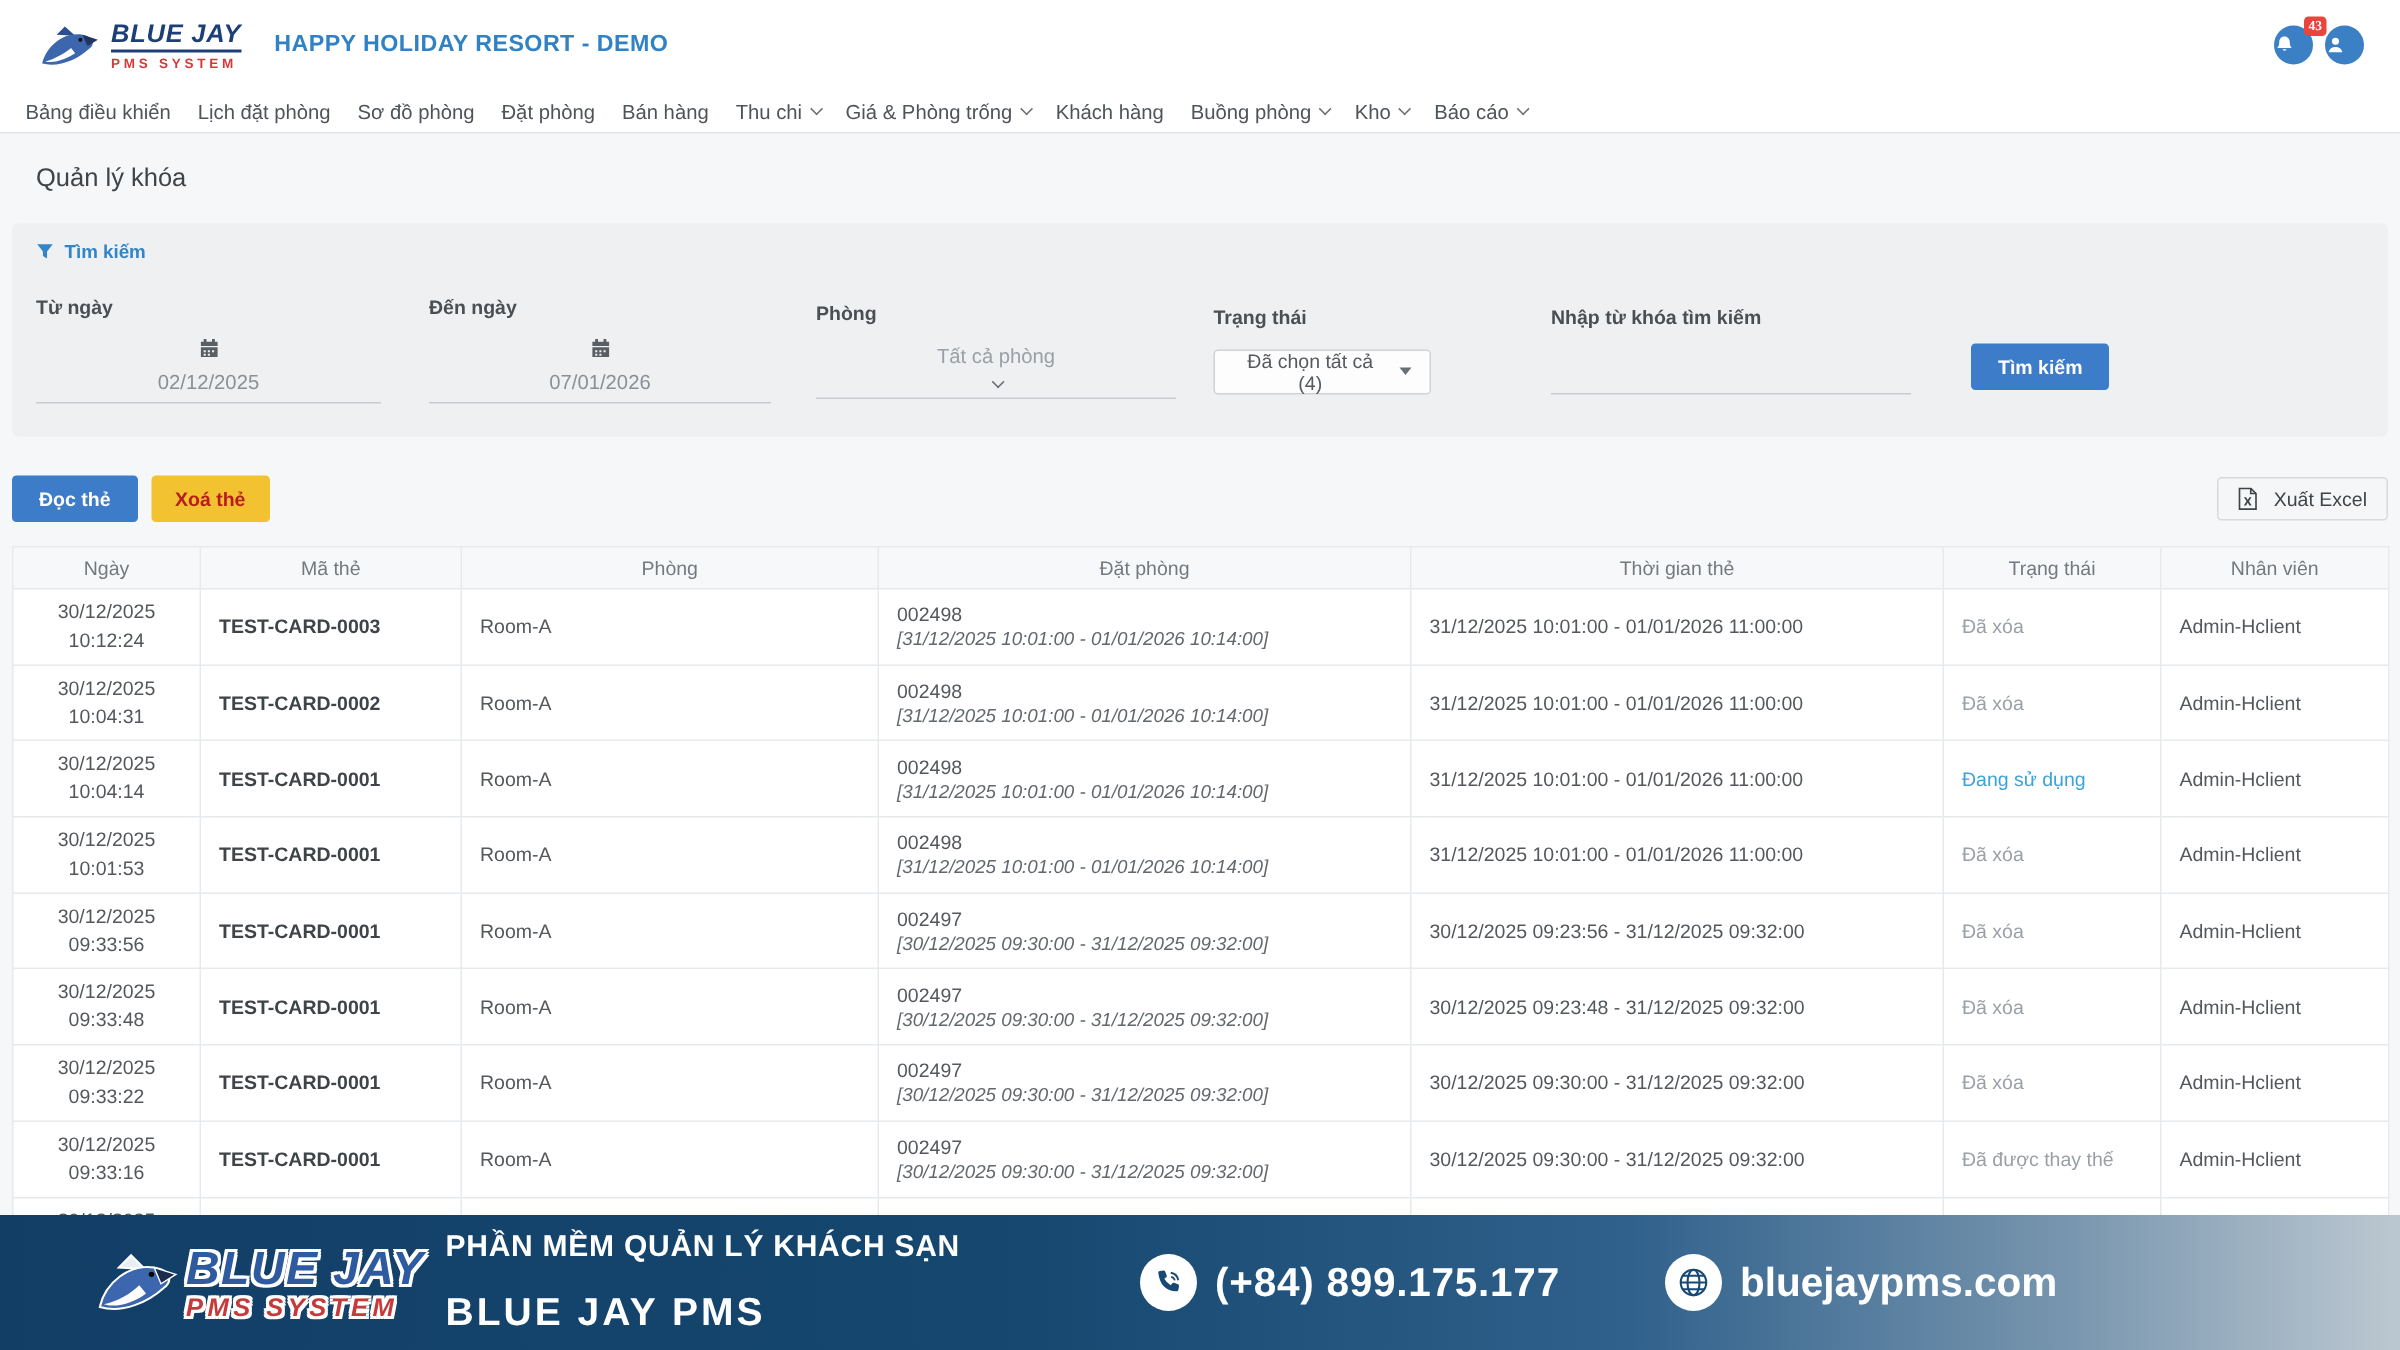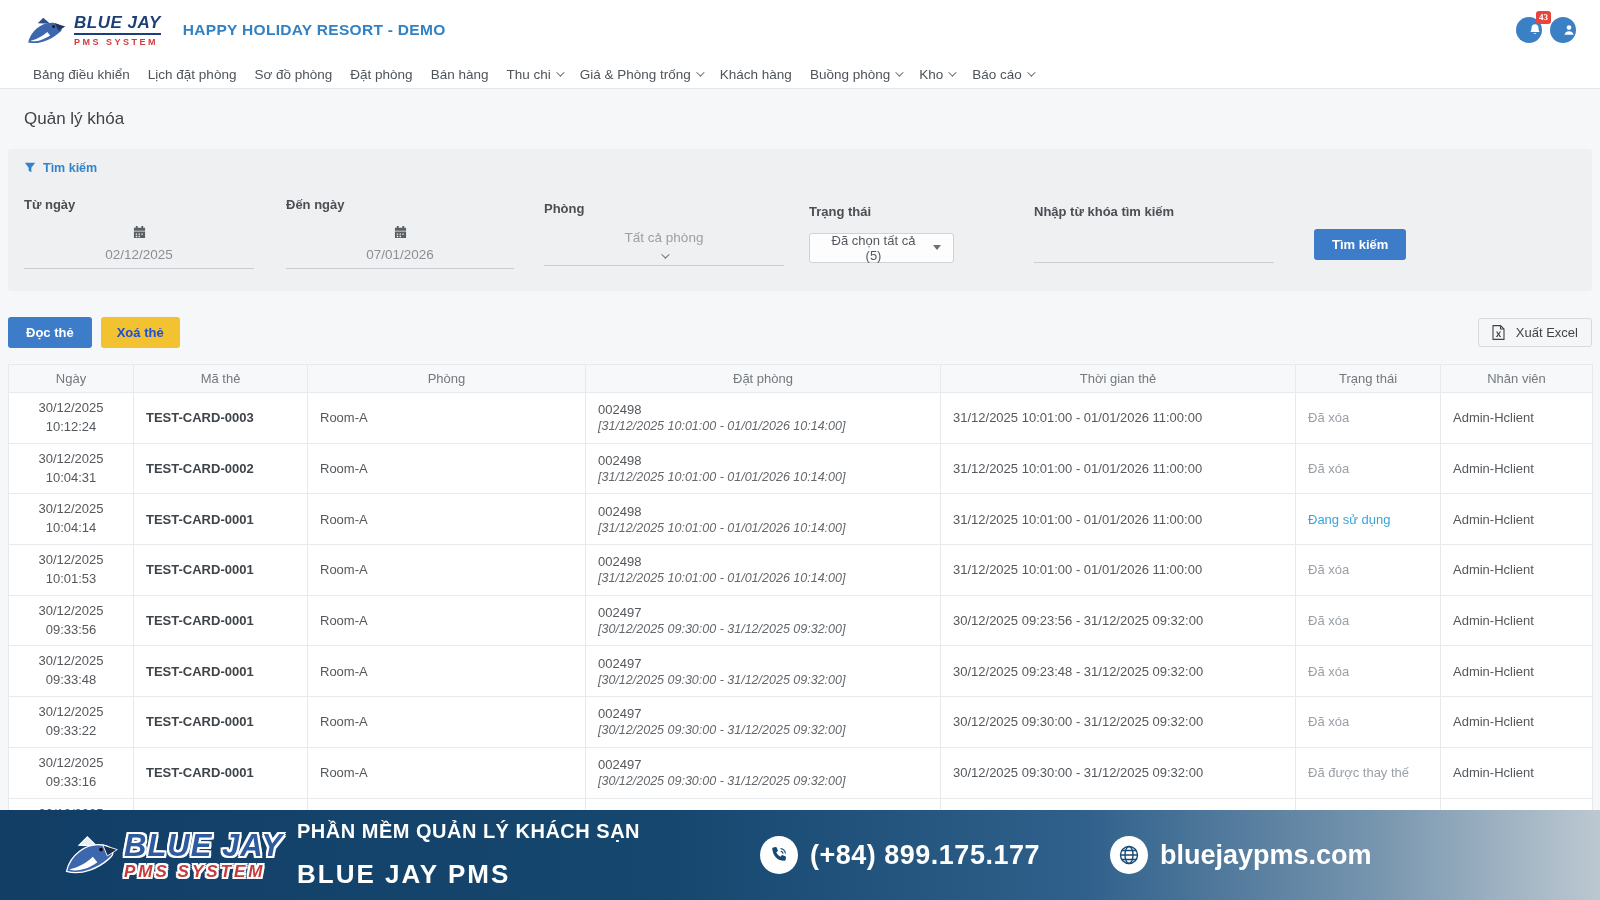--- a/index.html
+++ b/index.html
@@ -8,25 +8,25 @@
 
   
   .topbar { background:#fff; height:60px; display:flex; align-items:center; padding:0 24px; }
   .brand { display:flex; align-items:center; gap:6px; }
   .brand-bird { width:44px; height:36px; }
   .brand-text { display:flex; flex-direction:column; line-height:1; }
   .brand-name { font-size:17px; font-weight:bold; font-style:italic; color:#1c3f77; letter-spacing:.5px; border-bottom:2px solid #1c3f77; padding-bottom:2px; }
   .brand-sub { font-size:9px; font-weight:bold; color:#d23b3b; letter-spacing:2.5px; margin-top:3px; }
   .site-title { font-size:15.5px; font-weight:bold; color:#3182c4; margin-left:22px; letter-spacing:.3px; flex:1; }
   .top-icons { display:flex; align-items:center; gap:8px; }
-  .icon-circle { width:26px; height:26px; border-radius:50%; background:#3b80c4; display:flex; align-items:center; justify-content:flex-end; position:relative; cursor:pointer;font-family:Liberation Serif, serif; }
+  .icon-circle { width:26px; height:26px; border-radius:50%; background:#3b80c4; display:flex; align-items:center; justify-content:flex-start; position:relative; cursor:pointer;font-family:Liberation Serif, serif; }
   .badge { position:absolute; top:-6px; right:-9px; background:#e8453c; color:#fff; font-size:9px; font-weight:bold; border-radius:3px; padding:1px 3px; line-height:1.2; }
 
   
-  .mainnav { background:#fff; height:29px; display:flex; padding:0 24px; border-bottom:1px solid #e2e6e9; }
+  .mainnav { background:#fff; height:29px; display:flex; padding:0 8px; border-bottom:1px solid #e2e6e9; }
   .nav-item { font-size:13.5px; color:#4f5459; padding:0 9px; cursor:pointer; display:flex; align-items:center; gap:5px; white-space:nowrap; }
   .chev { width:6px; height:6px; border-right:1.5px solid #6a6f74; border-bottom:1.5px solid #6a6f74; transform:rotate(45deg) translateY(-2px); display:inline-block; }
 
   
   .content { padding:20px 8px 0 8px; }
   .page-title { font-size:17px; font-weight:500; color:#3f4449; margin:0 16px 20px 16px; }
 
   .filter-card { background:#eef0f2; border-radius:4px; padding:12px 16px 22px 16px; }
   .filter-head { display:flex; align-items:center; gap:7px; color:#3484c8; font-size:12.5px; font-weight:bold; margin-bottom:22px; cursor:pointer; }
   .filter-row { display:flex; align-items:center; }
@@ -38,21 +38,21 @@
   .f-room { width:240px; margin-left:30px; }
   .f-room .funder { justify-content:space-between; color:#9aa0a5; }
   .f-status { margin-left:25px; }
   .status-btn { background:#fdfdfd; border:1px solid #cfd3d7; border-radius:3px; height:30px; padding:0 12px; font-size:13px; color:#55595e; display:flex; align-items:center; gap:8px; cursor:pointer; width:145px; justify-content:space-between; }
   .caret-down { width:0; height:0; border-left:4px solid transparent; border-right:4px solid transparent; border-top:5px solid #6a6f74; }
   .f-keyword { width:240px; margin-left:80px; }
   .f-keyword .funder { min-height:20px; }
   .fsearch-wrap { margin-left:40px; padding-top:22px; }
   .btn { border:none; border-radius:3px; font-size:13px; font-weight:bold; cursor:pointer; font-family:inherit; }
   .btn-primary { background:#3d7cc9; color:#fff; padding:8px 18px; }
-  .btn-warning { background:#f2c230; color:#1d4ed8; padding:8px 16px; }
+  .btn-warning { background:#f2c230; color:#b91c1c; padding:8px 16px; }
 
   .actions-row { display:flex; align-items:center; margin-top:26px; }
   .actions-row .btn + .btn { margin-left:9px; }
   .btn-excel { margin-left:auto; background:#f5f6f7; border:1px solid #d6dadd; border-radius:3px; color:#3f4449; font-size:13px; padding:6px 13px; display:flex; align-items:center; gap:11px; cursor:pointer; font-family:inherit; }
 
   
   table { border-collapse:collapse; table-layout:fixed; width:1584px; margin-top:16px; background:#fff; }
   th, td { border:1px solid #e7eaec; font-size:13px; padding:6px 12px; vertical-align:middle; }
   thead th { background:#f7f8f9; color:#73797f; font-weight:400; height:28px; text-align:center; }
   th.c-date, td.c-date { text-align:center; }
@@ -189,21 +189,21 @@
       <div class="ffield f-room">
         <span class="flabel">Phòng</span>
         <div class="funder">
           <span>Tất cả phòng</span>
           <i class="chev"></i>
         </div>
       </div>
       <div class="ffield f-status">
         <span class="flabel">Trạng thái</span>
         <button class="status-btn">
-          <span>Đã chọn tất cả (5)</span>
+          <span>Đã chọn tất cả (4)</span>
           <i class="caret-down"></i>
         </button>
       </div>
       <div class="ffield f-keyword">
         <span class="flabel">Nhập từ khóa tìm kiếm</span>
         <div class="funder">
           <span></span>&nbsp;
         </div>
       </div>
       <div class="fsearch-wrap">

